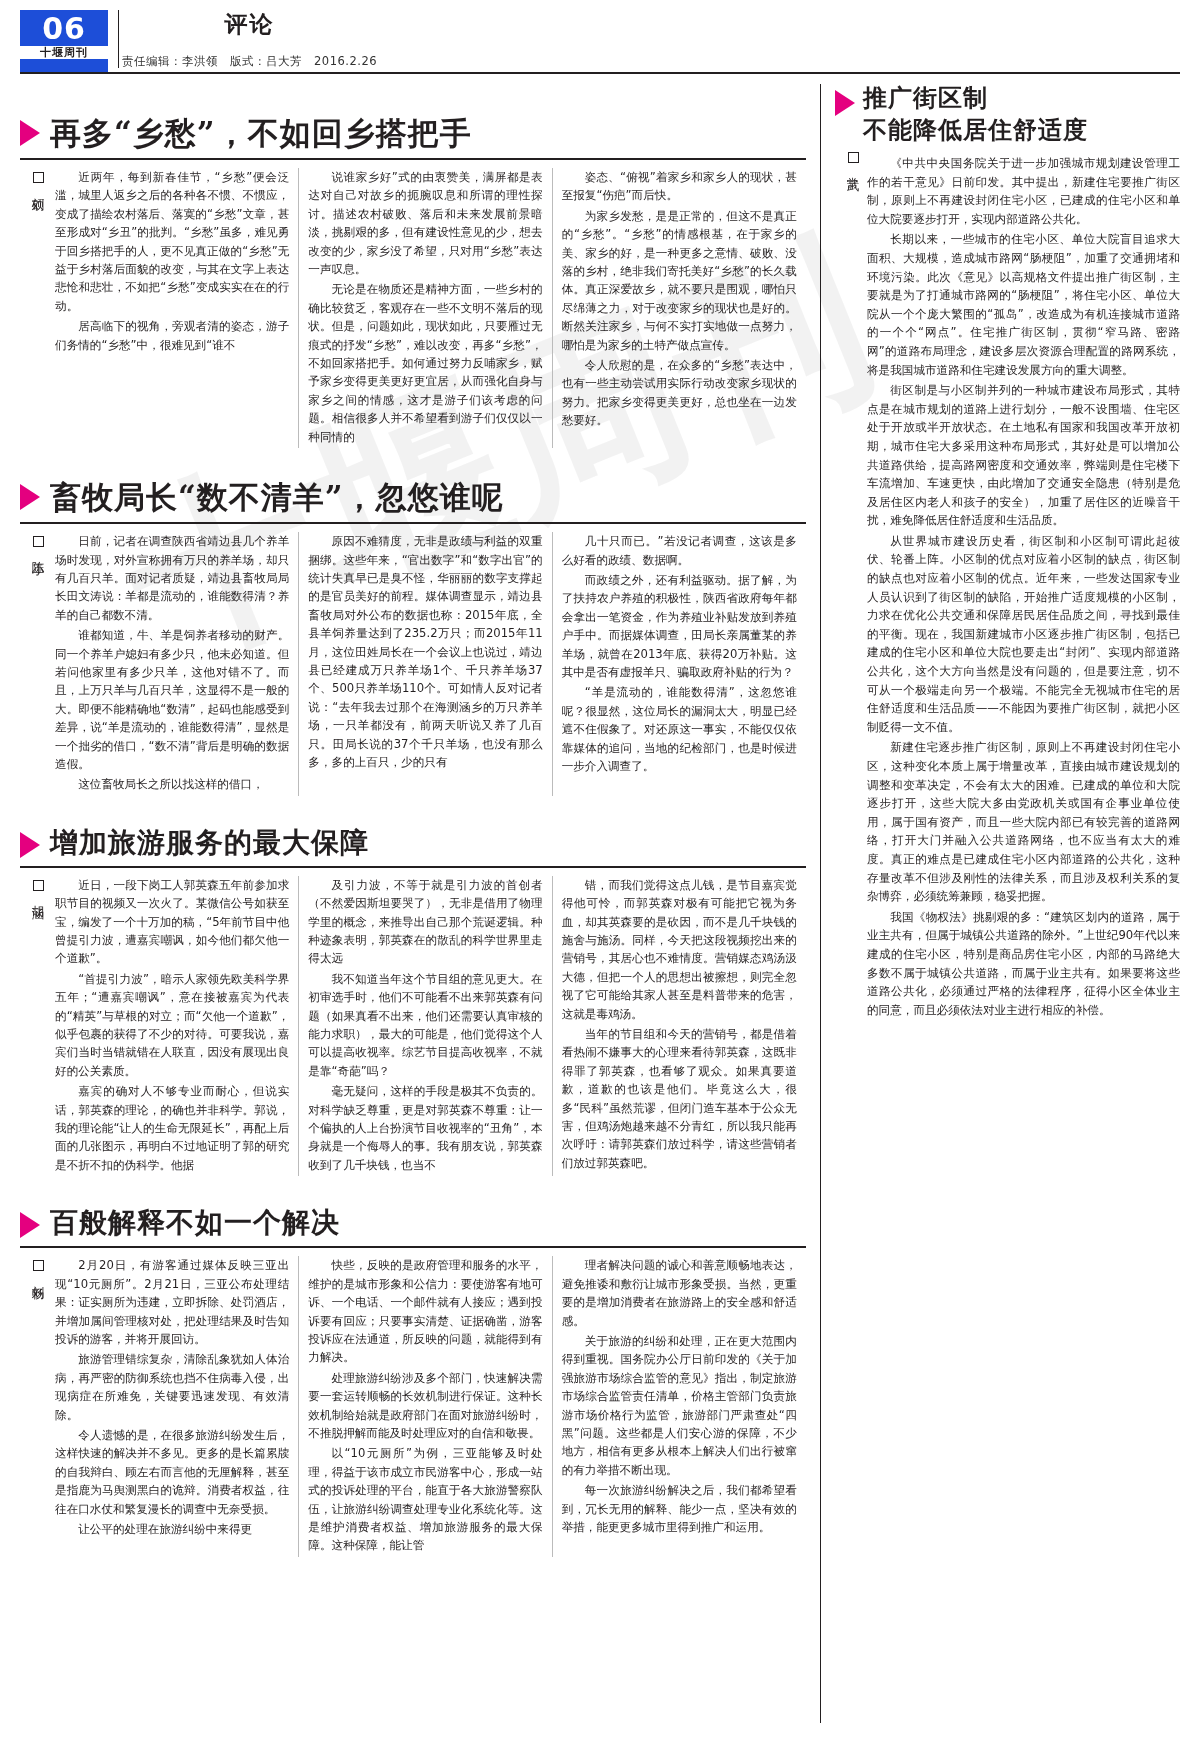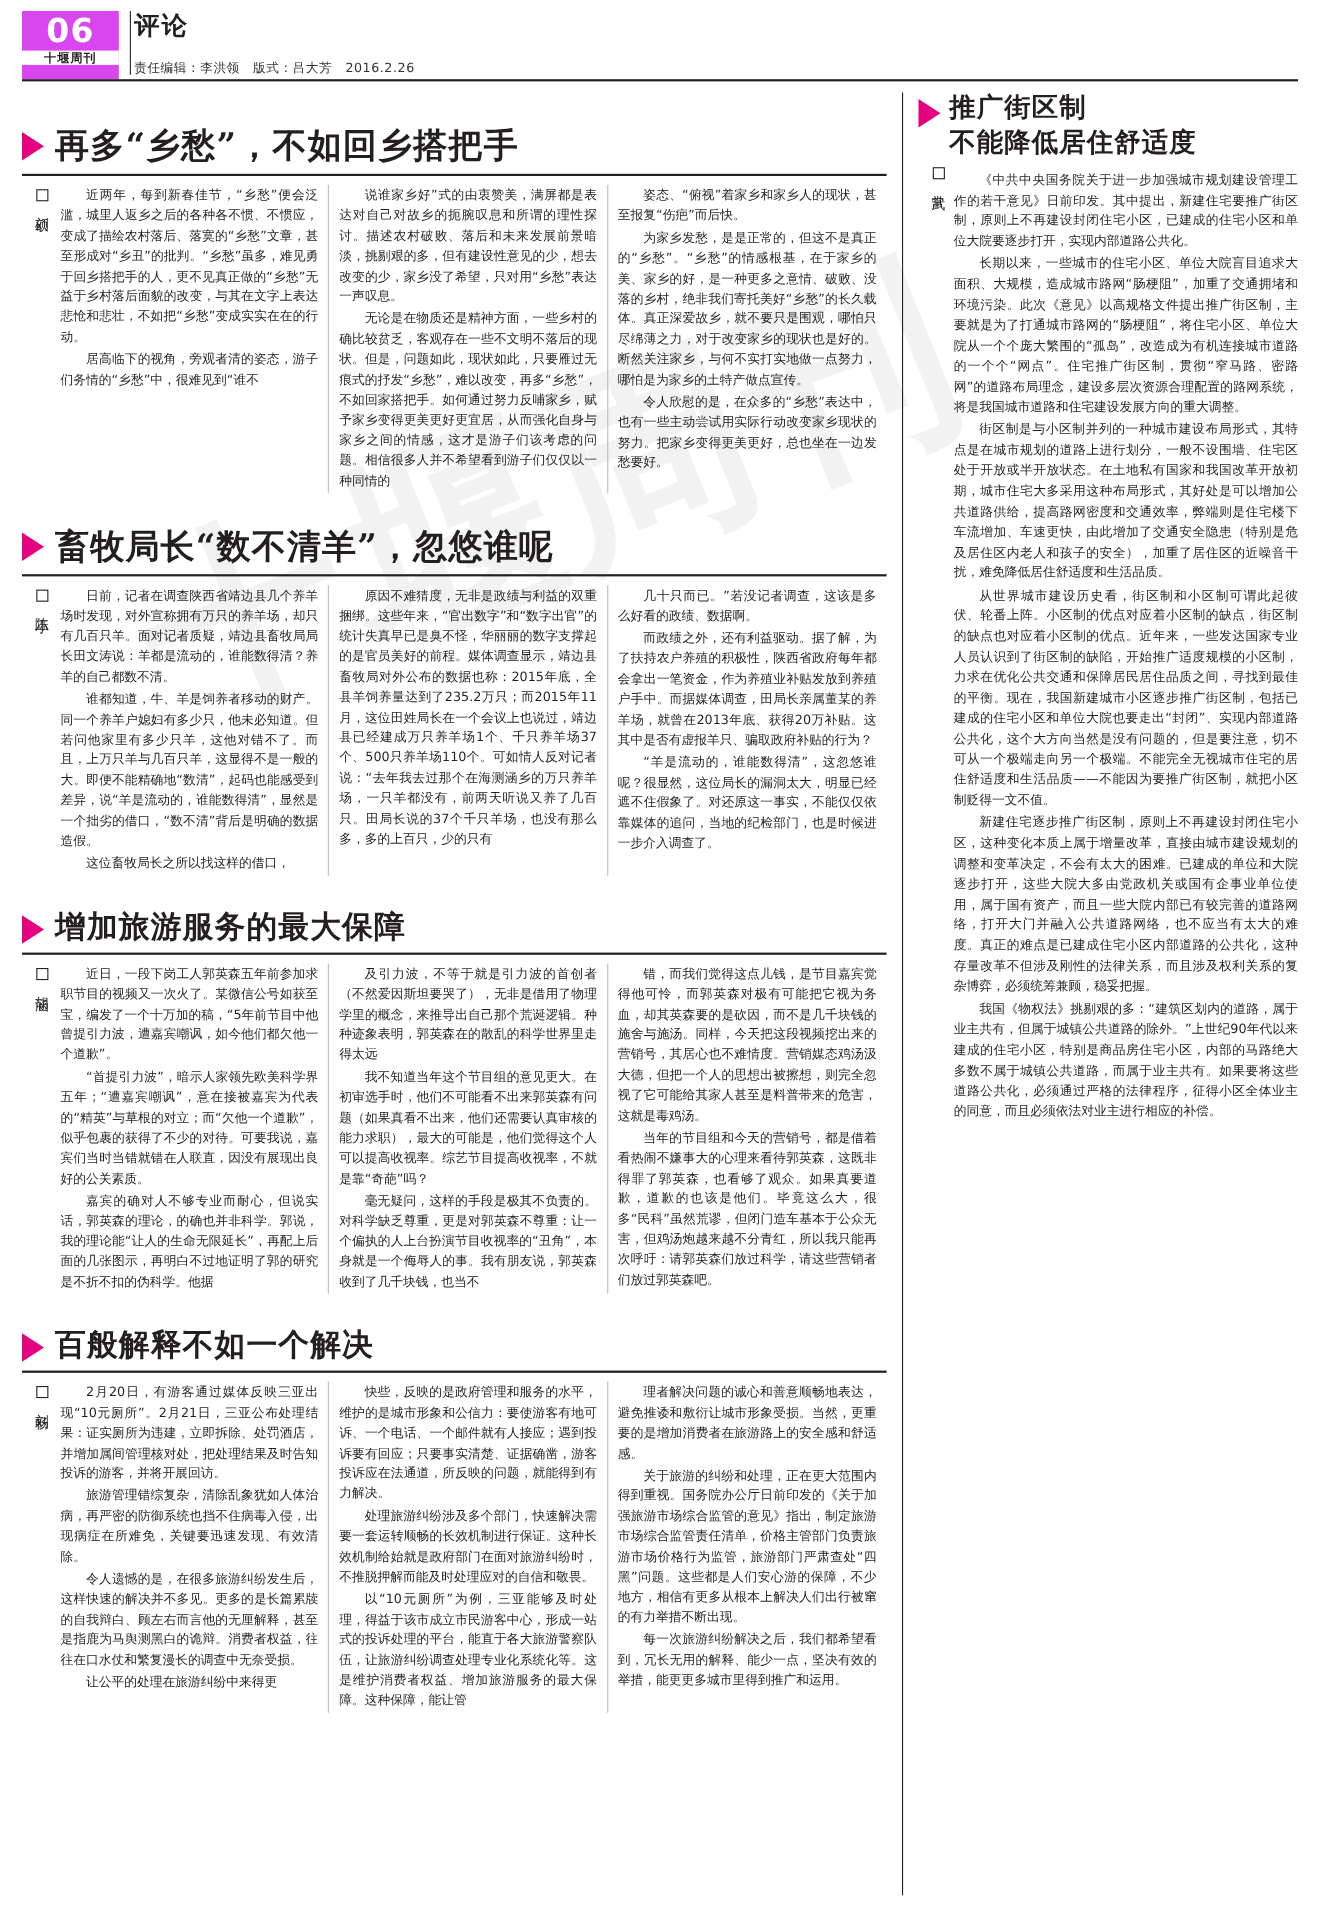--- a/index.html
+++ b/index.html
@@ -12,28 +12,28 @@
     overflow:hidden;
   }
   
   .masthead{
     position:relative;height:78px;
     display:flex;align-items:stretch;
     padding:10px 20px 0 20px;
     box-sizing:border-box;
   }
   .page-no-box{
-    width:88px;height:62px;background:#d946ef;
+    width:88px;height:62px;background:#1d4ed8;
     color:#fff;display:flex;flex-direction:column;
     align-items:center;justify-content:flex-start;
     font-weight:bold;
   }
   .page-no{font-size:30px;line-height:34px;letter-spacing:1px;padding-top:2px;}
   .page-sub{font-size:11px;line-height:13px;background:#fff;color:#231f20;width:100%;text-align:center;font-weight:bold;letter-spacing:1px;}
-  .mast-right{padding-left:14px;display:flex;flex-direction:column;justify-content:flex-start;}
+  .mast-right{padding-left:14px;display:flex;flex-direction:column;justify-content:flex-start;align-items:center;}
   .mast-title{font-size:23px;font-weight:bold;line-height:28px;letter-spacing:2px;}
   .mast-credit{font-size:11.5px;color:#333;margin-top:16px;letter-spacing:0.5px;}
   .mast-rule{
     position:absolute;left:20px;right:20px;bottom:4px;height:2px;background:#231f20;
   }
   .mast-vline{
     position:absolute;left:118px;top:10px;bottom:10px;width:1px;background:#231f20;
   }
 
   

